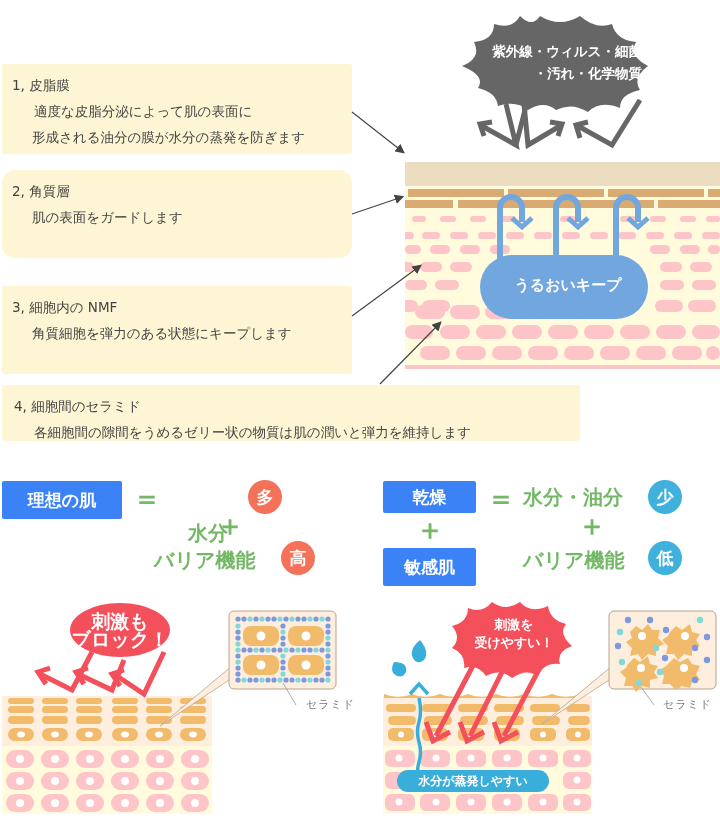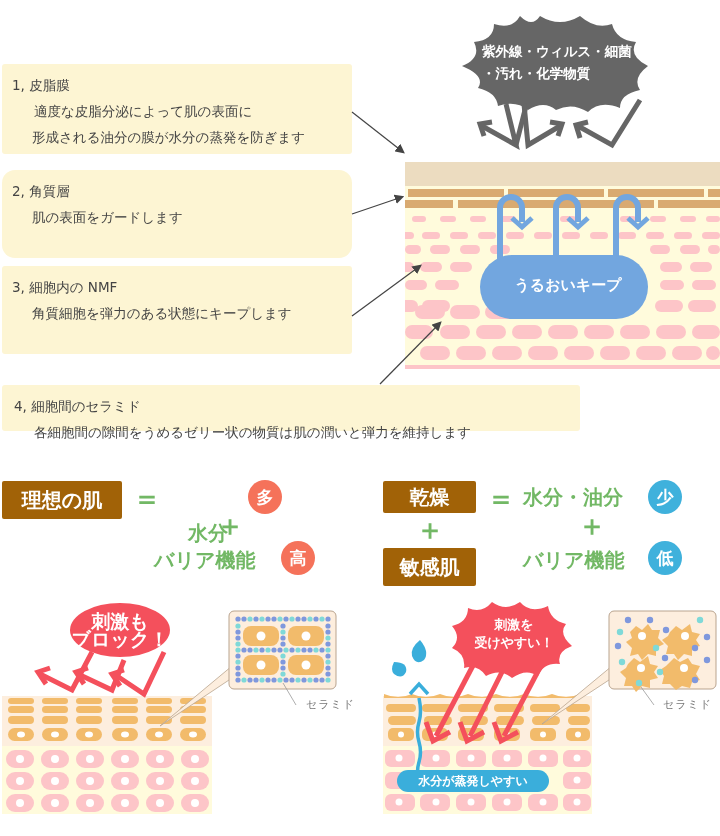--- a/index.html
+++ b/index.html
@@ -2,46 +2,46 @@
 <html><head>
 <meta charset="utf-8">
 <style>
   * { box-sizing: border-box; margin: 0; padding: 0; }
   body { width: 720px; height: 836px; background: #ffffff; position: relative; overflow: hidden;
          font-family: "DejaVu Sans", "Liberation Sans", sans-serif; color: #444; }
   .note { position: absolute; background: #fdf5d3; border-radius: 3px; padding: 8px 10px; font-size: 13.5px; line-height: 26px; color: #444; }
   .note .head { display: block; }
   .note .line { display: block; padding-left: 22px; }
   svg { position: absolute; left: 0; top: 0; overflow: visible; }
-  .gbox { position: absolute; background: #a16207; color: #fff; font-weight: bold; font-size: 20px;
+  .gbox { position: absolute; background: #3b82f6; color: #fff; font-weight: bold; font-size: 17px;
           display: flex; align-items: center; justify-content: center; border-radius: 2px; }
   .gtxt { position: absolute; color: #72b865; font-weight: bold; font-size: 20px; white-space: nowrap; }
   .badge { position: absolute; width: 34px; height: 34px; border-radius: 50%; color: #fff; font-weight: bold;
            font-size: 17px; display: flex; align-items: center; justify-content: center; }
   .op { position: absolute; color: #72b865; font-weight: bold; font-size: 28px; line-height: 28px; }
   .small-label { position: absolute; font-size: 11px; color: #777; letter-spacing: 1px; }
   .wtxt { position: absolute; color: #fff; font-weight: bold; text-align: center; }
 </style>
 </head>
 <body>
 
 <div class="note" style="left:2px;top:64px;width:350px;height:90px;">
   <span class="head">1, 皮脂膜</span>
   <span class="line">適度な皮脂分泌によって肌の表面に</span>
   <span class="line" style="padding-left:20px;">形成される油分の膜が水分の蒸発を防ぎます</span>
 </div>
 <div class="note" style="left:2px;top:170px;width:350px;height:88px;border-radius:13px;">
   <span class="head">2, 角質層</span>
   <span class="line" style="padding-left:20px;">肌の表面をガードします</span>
 </div>
-<div class="note" style="left:2px;top:266px;width:350px;height:88px;">
+<div class="note" style="left:2px;top:286px;width:350px;height:88px;">
   <span class="head">3, 細胞内の NMF</span>
   <span class="line" style="padding-left:20px;">角質細胞を弾力のある状態にキープします</span>
 </div>
-<div class="note" style="left:2px;top:385px;width:578px;height:46px;padding-left:12px;">
+<div class="note" style="left:2px;top:385px;width:578px;height:56px;padding-left:12px;">
   <span class="head">4, 細胞間のセラミド</span>
   <span class="line" style="padding-left:20px;">各細胞間の隙間をうめるゼリー状の物質は肌の潤いと弾力を維持します</span>
 </div>
 
 <svg width="720" height="460">
   <defs>
     <marker id="ah" markerWidth="8" markerHeight="8" refX="6" refY="4" orient="auto">
       <path d="M0,0 L8,4 L0,8 z" fill="#444"></path>
     </marker>
     <clipPath id="skinclip">
@@ -162,21 +162,21 @@
     <path d="M506,104 L516,145 L482,126"></path>
     <path d="M484,136 L480,124 L492,122"></path>
     <path d="M526,106 L516,145"></path>
     <path d="M524,104 L528,145 L560,126"></path>
     <path d="M550,122 L562,124 L558,136"></path>
     <path d="M640,100 L612,145 L578,126"></path>
     <path d="M580,138 L576,125 L588,122"></path>
   </g>
 </svg>
 
-<div class="wtxt" style="left:482px;top:40px;width:160px;font-size:13.5px;line-height:22px;text-align:left;">
+<div class="wtxt" style="left:482px;top:40px;width:160px;font-size:13.5px;line-height:22px;text-align:right;">
   <div>紫外線・ウィルス・細菌</div>
   <div>・汚れ・化学物質</div>
 </div>
 <div class="wtxt" style="left:484px;top:276px;width:168px;font-size:15px;">うるおいキープ</div>
 
 <div class="gbox" style="left:2px;top:481px;width:120px;height:38px;">
   <span>理想の肌</span>
 </div>
 <div class="op" style="left:133px;top:485px;">＝</div>
 <div class="gtxt" style="left:188px;top:484px;margin-top:36px;">水分</div>

